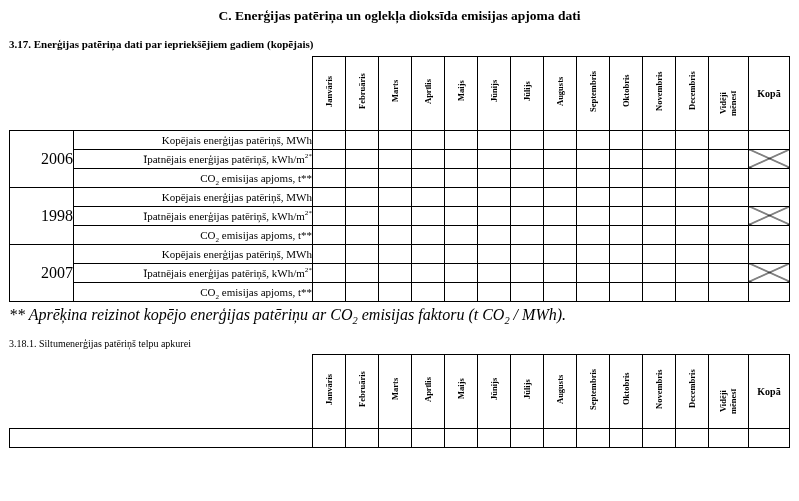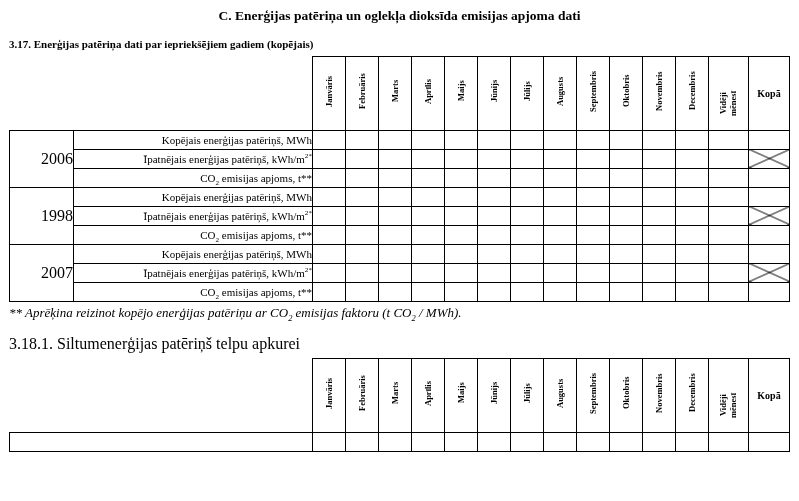--- a/index.html
+++ b/index.html
@@ -5,22 +5,22 @@
   * { box-sizing: border-box; }
   html, body { margin: 0; padding: 0; background: #fff; }
   .page {
     width: 799px; height: 501px; overflow: hidden; background: #fff;
     font-family: "Liberation Serif", serif; color: #000; padding: 0 9px; position: relative;
   }
   .title { margin: 8px 0 0; font-size: 13.5px; font-weight: bold; text-align: center; line-height: 1.2; }
   .note { margin: 16px 0 0; font-size: 12px; font-style: italic; line-height: 1.25; }
   .sec { margin: 14px 0 0; font-size: 11px; font-weight: bold; line-height: 1.25; }
   .sec318 { margin: 12px 0 0; }
-  .subsec { margin: 13px 0 0; font-size: 16px; font-weight: normal; line-height: 1.25; }
-  .footnote { margin: 3px 0 0; font-size: 13px; font-style: italic; line-height: 1.25; }
+  .subsec { margin: 13px 0 0; font-size: 10px; font-weight: normal; line-height: 1.25; }
+  .footnote { margin: 3px 0 0; font-size: 16px; font-style: italic; line-height: 1.25; }
   sub, sup { font-size: 0.65em; line-height: 0; }
 
   table { border-collapse: collapse; table-layout: fixed; width: 780px; margin-top: 4px; }
   th, td { border: 1px solid #000; padding: 0; }
   th.blank { border: none; background: #fff; }
   thead th { height: 74px; vertical-align: bottom; text-align: center; background: #fff; }
   .vtext {
     display: inline-block; writing-mode: vertical-rl; transform: rotate(180deg);
     font-size: 8.5px; font-weight: bold; line-height: 1.2; height: 64px; margin-bottom: 3px;
     white-space: normal;

